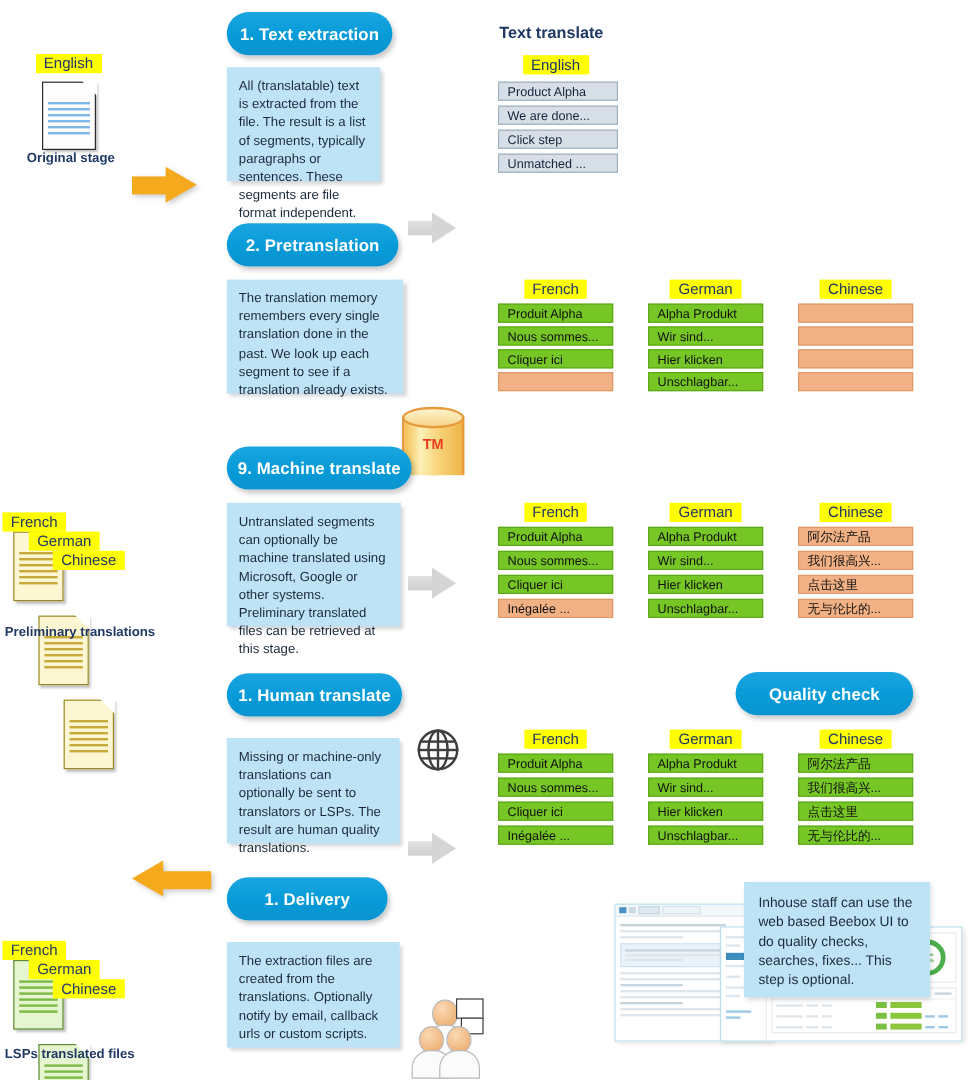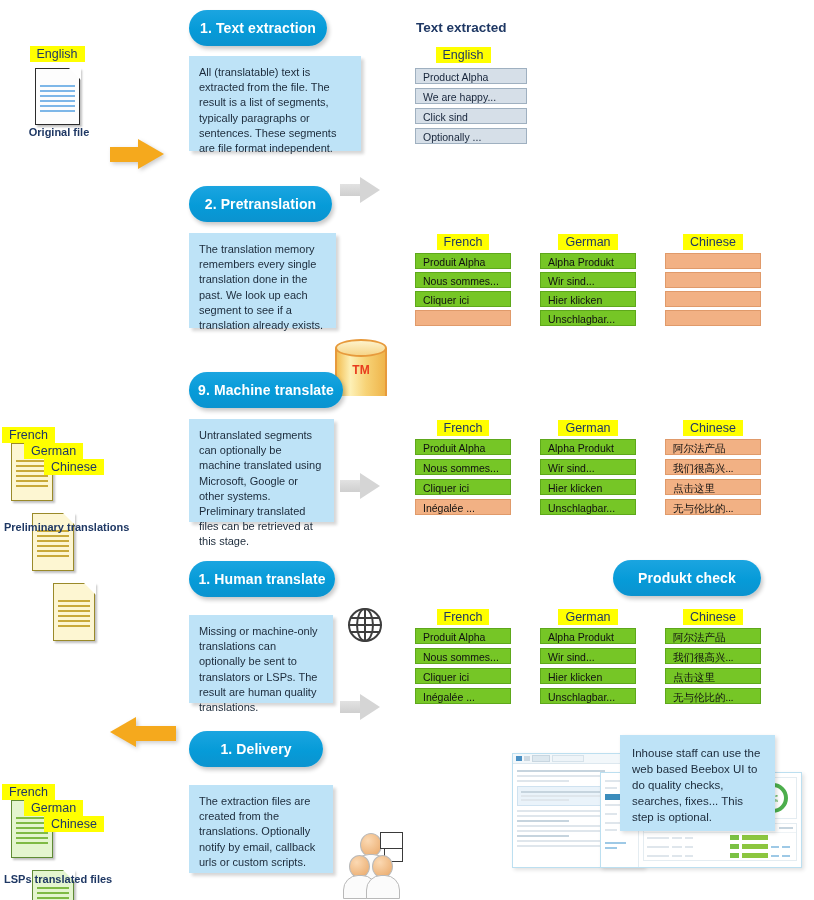--- a/index.html
+++ b/index.html
@@ -37,21 +37,21 @@
   
   .seg{
     box-sizing:border-box;font-size:10.5px;color:#101010;
     padding:2px 0 0 7px;line-height:13px;white-space:nowrap;overflow:hidden;
     border:1px solid rgba(0,0,0,.12);
   }
   .seg-en{background:#d6dfe8;border:1px solid #9fb0c0;color:#16243a;}
   .seg-green{background:#76c626;border:1px solid #5ea81b;}
   .seg-orange{background:#f2b184;border:1px solid #e09a6a;}
   .seg-empty{padding:0;}
-  .seg-cn{font-family:Liberation Serif, serif;font-size:10.5px;}
+  .seg-cn{font-family:Liberation Sans, sans-serif;font-size:10.5px;}
 
   
   .grayarrow{position:relative;width:40px;height:26px;}
   .grayarrow .shaft{position:absolute;left:0;top:7px;width:22px;height:12px;
       background:linear-gradient(180deg,#e2e2e2,#cfcfcf);}
   .grayarrow .head{position:absolute;left:20px;top:0;width:0;height:0;
       border-top:13px solid transparent;border-bottom:13px solid transparent;
       border-left:20px solid #d5d5d5;}
 
   
@@ -138,60 +138,60 @@
          display:flex;align-items:center;justify-content:center;}
   .donut span{font-size:4px;color:#4cae4c;font-weight:bold;line-height:5px;text-align:center;}
 </style>
 </head>
 <body>
 
 <div class="abs pill" style="left:189px;top:10px;width:138px;height:36px;">
   <span>1. Text extraction</span>
 </div>
 
-<div class="abs descbox" style="left:189px;top:56px;width:172px;height:95px;">
+<div class="abs descbox" style="left:189px;top:56px;width:128px;height:95px;">
   <span>All (translatable) text is extracted from the file. The result is a list of segments, typically paragraphs or sentences. These segments are file format independent.</span>
 </div>
 
 <div class="abs langwrap" style="left:14px;top:44px;width:86px;">
   <span class="langlabel">English</span>
 </div>
 <div class="abs doc doc-blue" style="left:35px;top:68px;width:45px;height:57px;">
   <div class="page"></div>
   <div class="fold"></div>
   <div class="lines">
     <i></i>
       <i></i>
       <i></i>
       <i></i>
       <i></i>
       <i></i>
   </div>
 </div>
-<div class="abs caption" style="left:19px;top:126px;width:80px;text-align:center;">Original file</div>
+<div class="abs caption" style="left:19px;top:126px;width:80px;text-align:center;">Original stage</div>
 
 <div class="abs orangearrow-r" style="left:110px;top:82px;">
   <div class="shaft"></div>
     <div class="head"></div>
 </div>
 
 <div class="abs grayarrow" style="left:340px;top:90px;">
   <div class="shaft"></div>
     <div class="head"></div>
 </div>
 
-<div class="abs heading" style="left:416px;top:20px;">Text extracted</div>
+<div class="abs heading" style="left:416px;top:20px;">Text translate</div>
 <div class="abs langwrap" style="left:415px;top:45px;width:96px;">
   <span class="langlabel">English</span>
 </div>
-<div class="abs" style="left:415px;top:68px;width:112px;">
+<div class="abs" style="left:415px;top:68px;width:100px;">
   <div class="seg seg-en" style="height:16px;margin-bottom:4px;">Product Alpha</div>
-  <div class="seg seg-en" style="height:16px;margin-bottom:4px;">We are happy...</div>
-  <div class="seg seg-en" style="height:16px;margin-bottom:4px;">Click sind</div>
-  <div class="seg seg-en" style="height:16px;">Optionally ...</div>
+  <div class="seg seg-en" style="height:16px;margin-bottom:4px;">We are done...</div>
+  <div class="seg seg-en" style="height:16px;margin-bottom:4px;">Click step</div>
+  <div class="seg seg-en" style="height:16px;">Unmatched ...</div>
 </div>
 
 <div class="abs pill" style="left:189px;top:186px;width:143px;height:36px;">
   <span>2. Pretranslation</span>
 </div>
 <div class="abs descbox" style="left:189px;top:233px;width:147px;height:95px;">
   <span>The translation memory remembers every single translation done in the past. We look up each segment to see if a translation already exists.</span>
 </div>
 
 <div class="abs tm" style="left:335px;top:226px;">
@@ -373,21 +373,21 @@
   <span class="langlabel">Chinese</span>
 </div>
 <div class="abs" style="left:665px;top:628px;width:96px;">
   <div class="seg seg-green seg-cn" style="height:16px;margin-bottom:4px;">阿尔法产品</div>
   <div class="seg seg-green seg-cn" style="height:16px;margin-bottom:4px;">我们很高兴...</div>
   <div class="seg seg-green seg-cn" style="height:16px;margin-bottom:4px;">点击这里</div>
   <div class="seg seg-green seg-cn" style="height:16px;">无与伦比的...</div>
 </div>
 
 <div class="abs pill" style="left:613px;top:560px;width:148px;height:36px;">
-  <span>Produkt check</span>
+  <span>Quality check</span>
 </div>
 
 <div class="abs pill" style="left:189px;top:731px;width:134px;height:36px;">
   <span>1. Delivery</span>
 </div>
 <div class="abs descbox" style="left:189px;top:785px;width:144px;height:88px;">
   <span>The extraction files are created from the translations. Optionally notify by email, callback urls or custom scripts.</span>
 </div>
 
 <div class="abs" style="left:5px;top:782px;width:120px;height:92px;">

